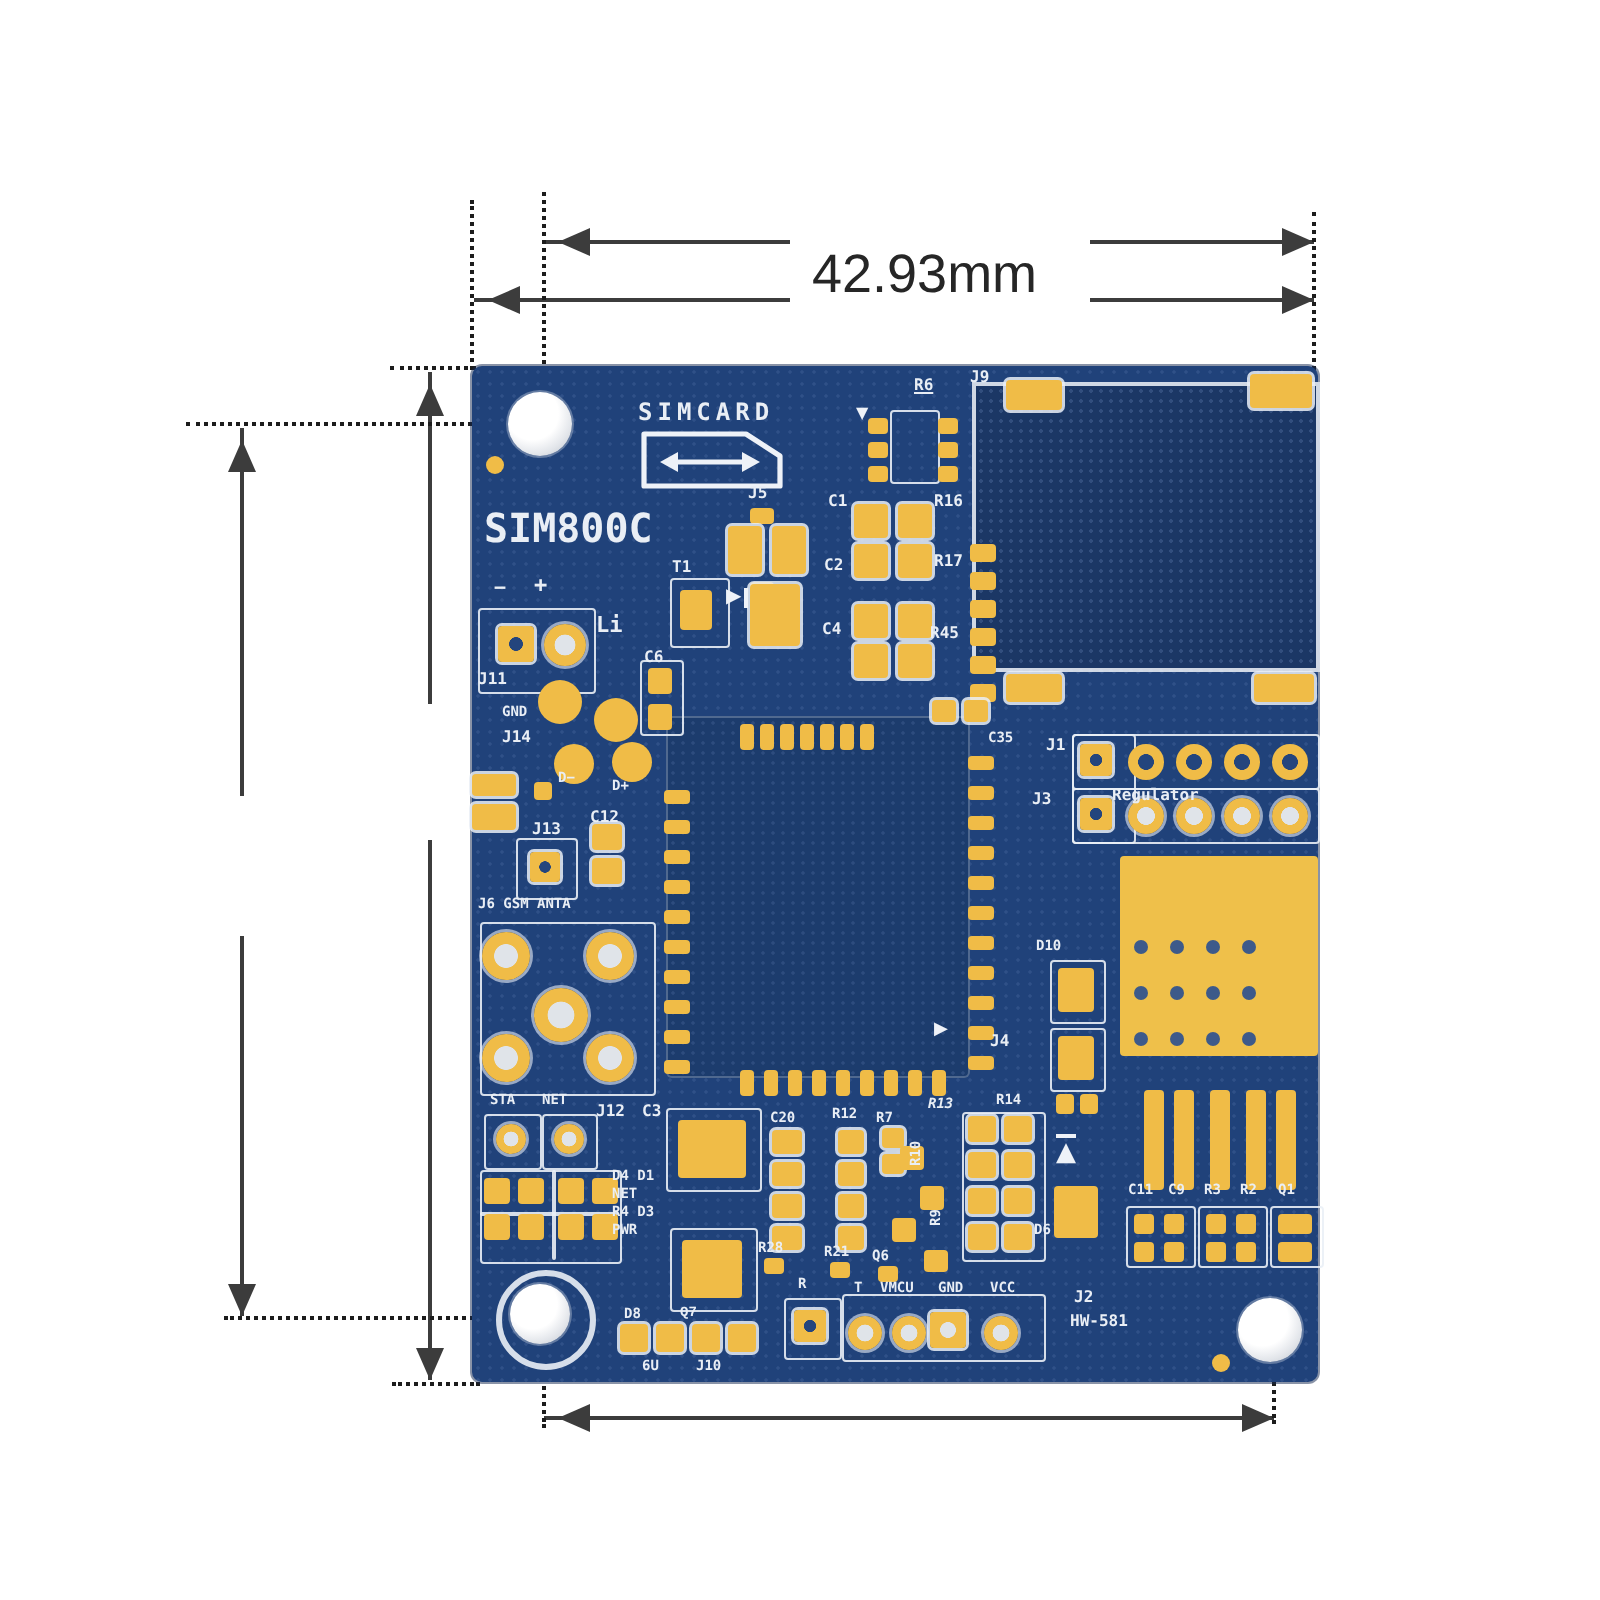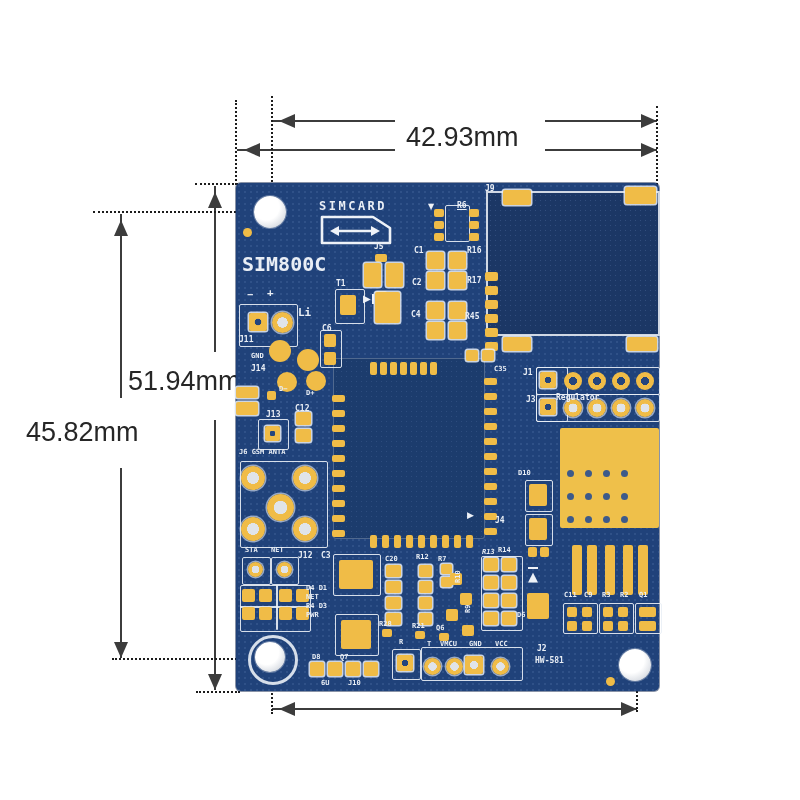--- a/index.html
+++ b/index.html
@@ -64,27 +64,25 @@
   <div class="dl" style="left:545px;top:120px;width:112px"></div>
   <div class="ah al" style="left:272px;top:114px"></div>
   <div class="ah ar" style="left:641px;top:114px"></div>
 
   <div class="dim-label" style="left:406px;top:122px">42.93mm</div>
   <div class="dl" style="left:237px;top:149px;width:158px"></div>
   <div class="dl" style="left:545px;top:149px;width:112px"></div>
   <div class="ah al" style="left:237px;top:143px"></div>
   <div class="ah ar" style="left:641px;top:143px"></div>
 
-  <div class="dim-label" style="left:128px;top:366px">51.94mm</div>
   <div class="dv" style="left:214px;top:186px;height:166px"></div>
   <div class="dv" style="left:214px;top:420px;height:270px"></div>
   <div class="ah au" style="left:208px;top:185px"></div>
   <div class="ah ad" style="left:208px;top:674px"></div>
 
-  <div class="dim-label" style="left:26px;top:417px">45.82mm</div>
   <div class="dv" style="left:120px;top:214px;height:184px"></div>
   <div class="dv" style="left:120px;top:468px;height:190px"></div>
   <div class="ah au" style="left:114px;top:213px"></div>
   <div class="ah ad" style="left:114px;top:642px"></div>
 
   <div class="dl" style="left:272px;top:708px;width:365px"></div>
   <div class="ah al" style="left:272px;top:702px"></div>
   <div class="ah ar" style="left:621px;top:702px"></div>
 
   <div class="dotv" style="left:235px;top:100px;height:85px"></div>
@@ -316,21 +314,21 @@
       <div class="fx p" style="left: 43px; top: 424px; width: 13px; height: 13px;"></div>
       <div class="fx p" style="left: 60px; top: 406px; width: 13px; height: 13px;"></div>
       <div class="fx p" style="left: 60px; top: 424px; width: 13px; height: 13px;"></div>
       <div class="glyph bar-r" style="left: 127px; top: 111px; font-size: 10px;">▶</div>
       <div class="glyph bar-t" style="left: 292px; top: 384px; font-size: 13px;">▲</div>
       <div class="glyph " style="left: 231px; top: 328px; font-size: 9px;">▶</div>
       <div class="glyph " style="left: 192px; top: 20px; font-size: 8px;">▼</div>
       <div class="silk" style="left: 6px; top: 71px; font-size: 20px;">SIM800C</div>
       <div class="silk" style="left: 83px; top: 17px; font-size: 12px; letter-spacing: 2.5px;">SIMCARD</div>
       <div class="silk" style="left: 249px; top: 2px; font-size: 8px;">J9</div>
-      <div class="silk" style="left: 221px; top: 19px; font-size: 8px; text-decoration: underline;">R6</div>
+      <div class="silk" style="left: 221px; top: 6px; font-size: 8px; text-decoration: underline;">R6</div>
       <div class="silk" style="left: 178px; top: 64px; font-size: 8px;">C1</div>
       <div class="silk" style="left: 231px; top: 64px; font-size: 8px;">R16</div>
       <div class="silk" style="left: 176px; top: 96px; font-size: 8px;">C2</div>
       <div class="silk" style="left: 231px; top: 94px; font-size: 8px;">R17</div>
       <div class="silk" style="left: 175px; top: 128px; font-size: 8px;">C4</div>
       <div class="silk" style="left: 229px; top: 130px; font-size: 8px;">R45</div>
       <div class="silk" style="left: 138px; top: 60px; font-size: 8px;">J5</div>
       <div class="silk" style="left: 100px; top: 97px; font-size: 8px;">T1</div>
       <div class="silk" style="left: 11px; top: 107px; font-size: 10px;">−</div>
       <div class="silk" style="left: 31px; top: 104px; font-size: 11px;">+</div>
@@ -339,36 +337,36 @@
       <div class="silk" style="left: 86px; top: 142px; font-size: 8px;">C6</div>
       <div class="silk" style="left: 15px; top: 170px; font-size: 7px;">GND</div>
       <div class="silk" style="left: 15px; top: 182px; font-size: 8px;">J14</div>
       <div class="silk" style="left: 43px; top: 203px; font-size: 7px;">D−</div>
       <div class="silk" style="left: 70px; top: 207px; font-size: 7px;">D+</div>
       <div class="silk" style="left: 30px; top: 228px; font-size: 8px;">J13</div>
       <div class="silk" style="left: 59px; top: 222px; font-size: 8px;">C12</div>
       <div class="silk" style="left: 3px; top: 266px; font-size: 7px;">J6 GSM ANTA</div>
       <div class="silk" style="left: 258px; top: 183px; font-size: 7px;">C35</div>
       <div class="silk" style="left: 287px; top: 186px; font-size: 8px;">J1</div>
-      <div class="silk" style="left: 290px; top: 213px; font-size: 8px;">J3</div>
+      <div class="silk" style="left: 280px; top: 213px; font-size: 8px;">J3</div>
       <div class="silk" style="left: 320px; top: 211px; font-size: 8px;">Regulator</div>
       <div class="silk" style="left: 282px; top: 287px; font-size: 7px;">D10</div>
       <div class="silk" style="left: 259px; top: 334px; font-size: 8px;">J4</div>
       <div class="silk" style="left: 9px; top: 364px; font-size: 7px;">STA</div>
       <div class="silk" style="left: 35px; top: 364px; font-size: 7px;">NET</div>
       <div class="silk" style="left: 62px; top: 369px; font-size: 8px;">J12</div>
       <div class="silk" style="left: 85px; top: 369px; font-size: 8px;">C3</div>
       <div class="silk" style="left: 70px; top: 402px; font-size: 7px;">D4 D1</div>
       <div class="silk" style="left: 70px; top: 411px; font-size: 7px;">NET</div>
       <div class="silk" style="left: 70px; top: 420px; font-size: 7px;">R4 D3</div>
       <div class="silk" style="left: 70px; top: 429px; font-size: 7px;">PWR</div>
       <div class="silk" style="left: 149px; top: 373px; font-size: 7px;">C20</div>
       <div class="silk" style="left: 180px; top: 371px; font-size: 7px;">R12</div>
       <div class="silk" style="left: 202px; top: 373px; font-size: 7px;">R7</div>
-      <div class="silk" style="left: 246px; top: 366px; font-size: 7px; font-style: italic;">R13</div>
+      <div class="silk" style="left: 228px; top: 366px; font-size: 7px; font-style: italic;">R13</div>
       <div class="silk" style="left: 262px; top: 364px; font-size: 7px;">R14</div>
       <div class="silk" style="left: 219px; top: 400px; font-size: 7px; transform: rotate(-90deg); transform-origin: left top;">R10</div>
       <div class="silk" style="left: 229px; top: 430px; font-size: 7px; transform: rotate(-90deg); transform-origin: left top;">R9</div>
       <div class="silk" style="left: 143px; top: 438px; font-size: 7px;">R28</div>
       <div class="silk" style="left: 176px; top: 440px; font-size: 7px;">R21</div>
       <div class="silk" style="left: 200px; top: 442px; font-size: 7px;">Q6</div>
       <div class="silk" style="left: 281px; top: 429px; font-size: 7px;">D6</div>
       <div class="silk" style="left: 76px; top: 471px; font-size: 7px;">D8</div>
       <div class="silk" style="left: 104px; top: 471px; font-size: 7px; font-family: Liberation Mono, monospace;">Q7</div>
       <div class="silk" style="left: 85px; top: 497px; font-size: 7px;">6U</div>

